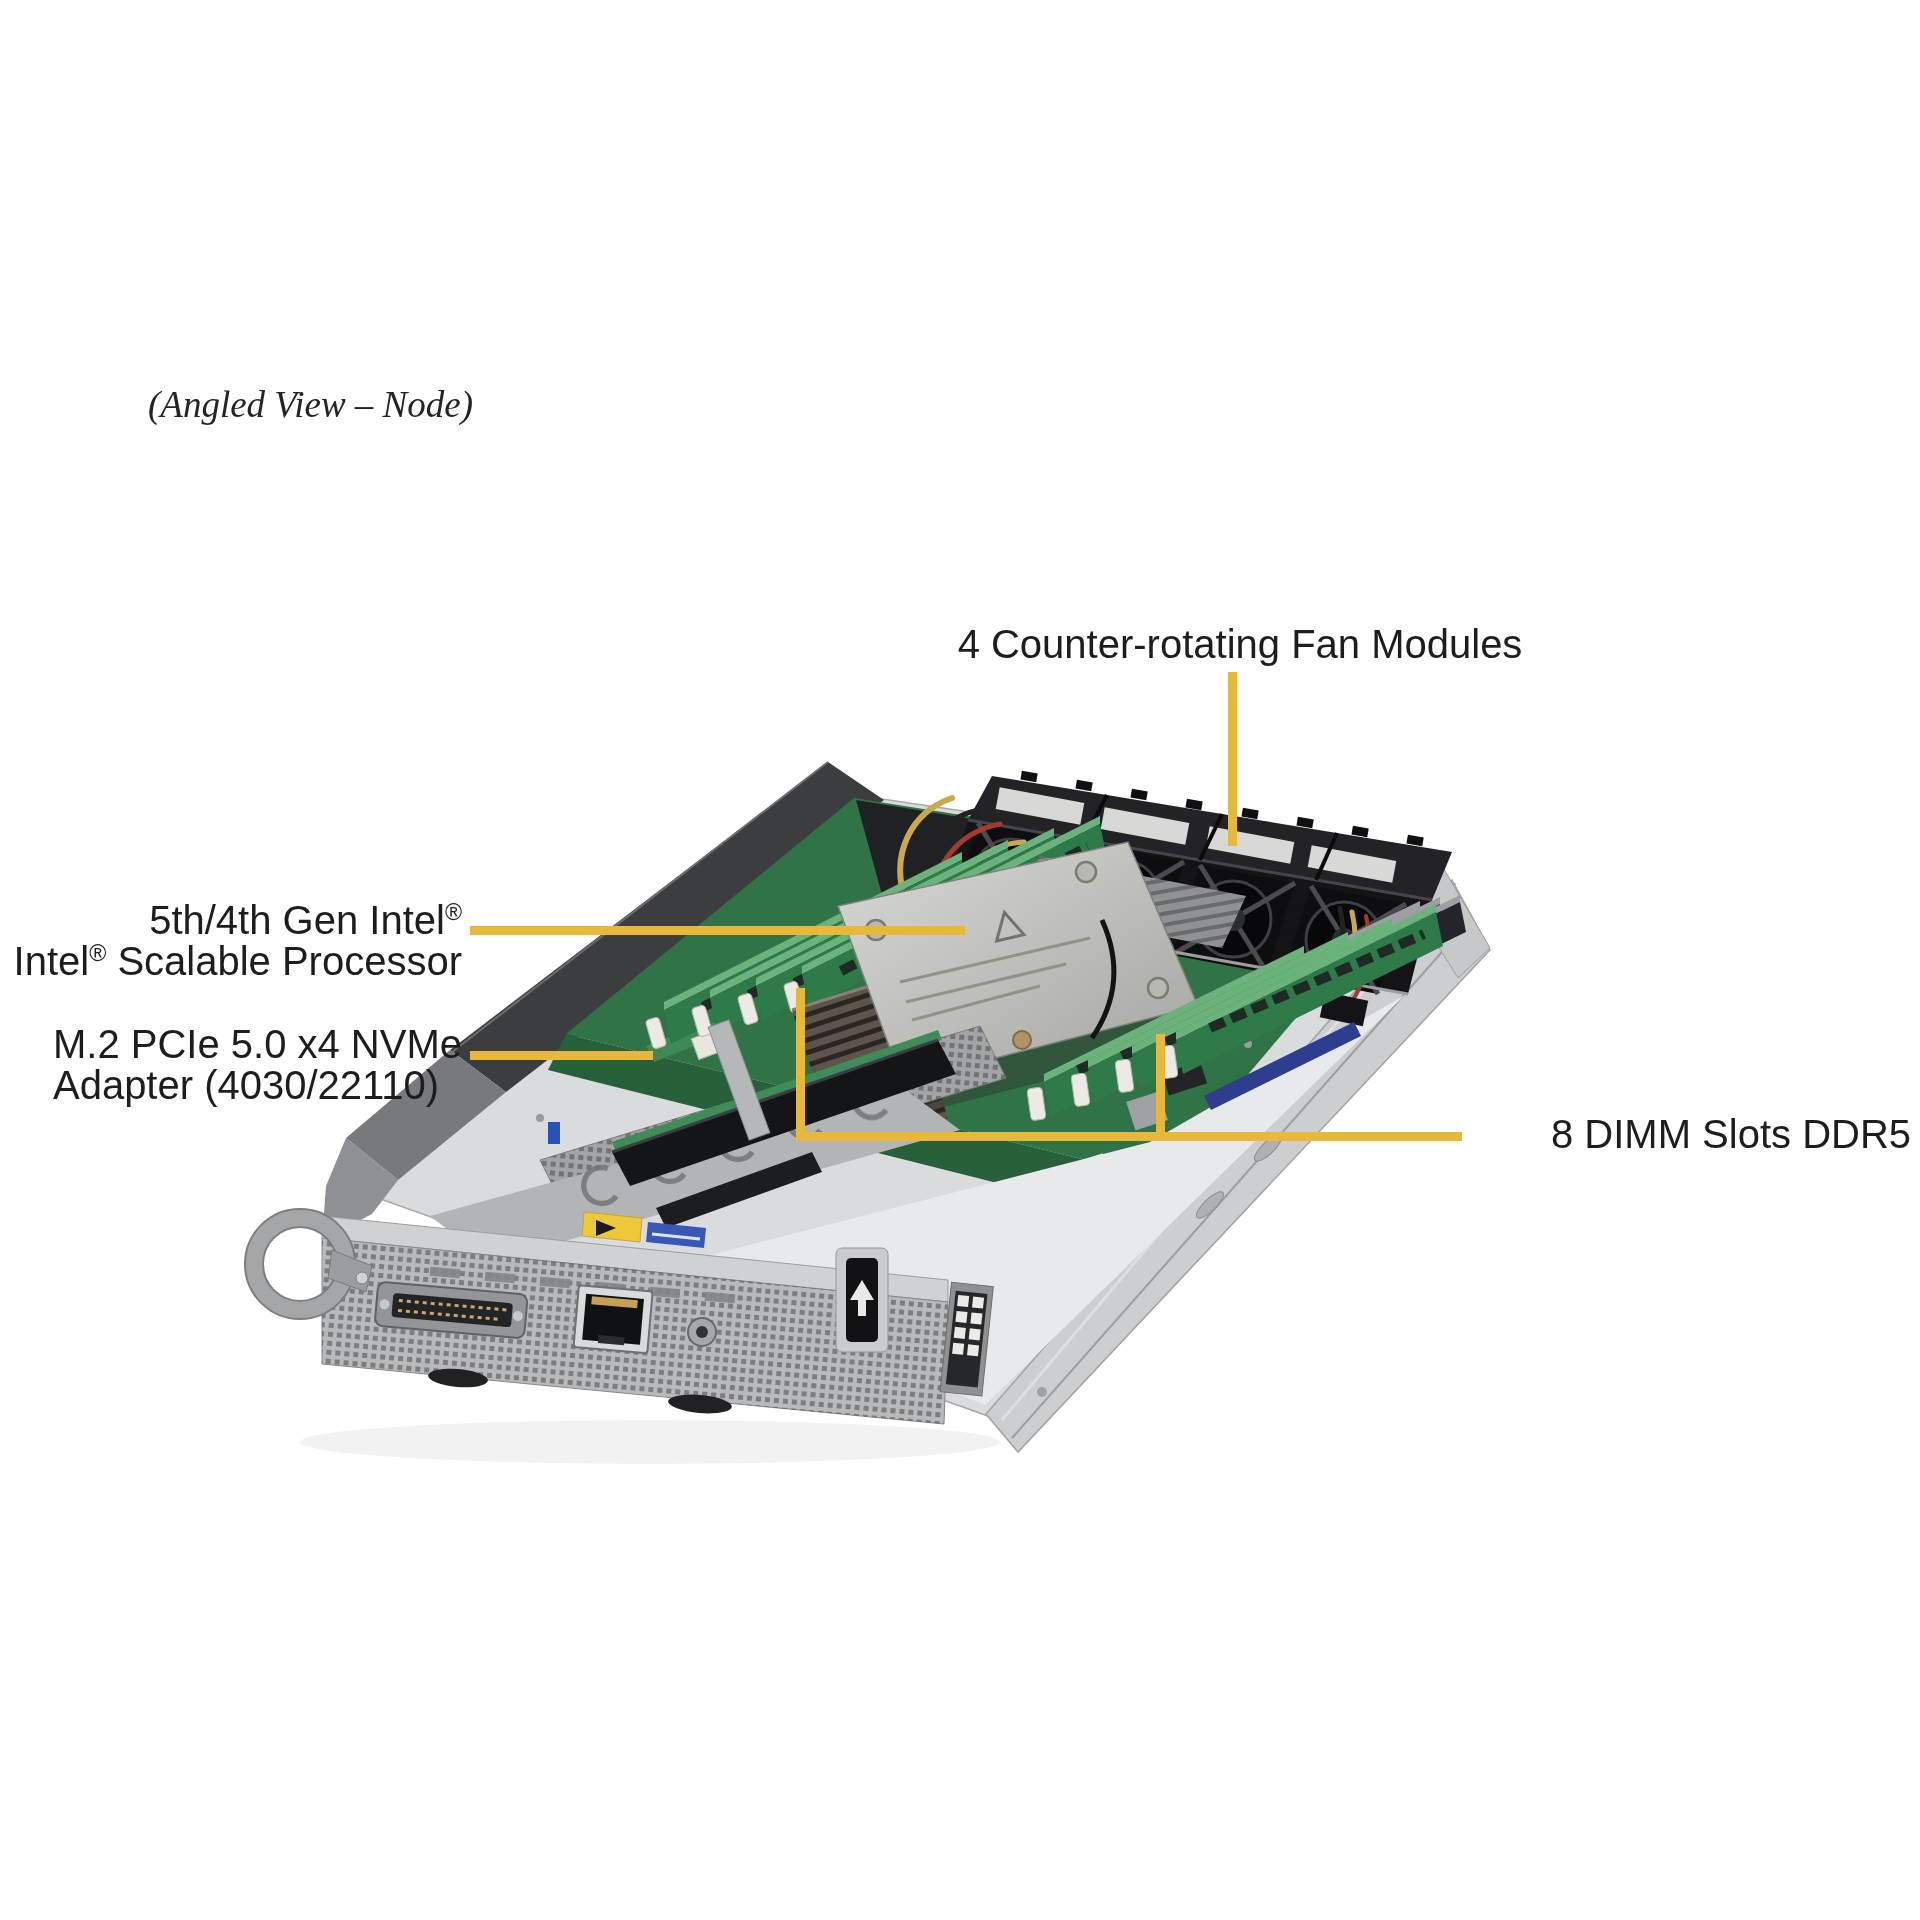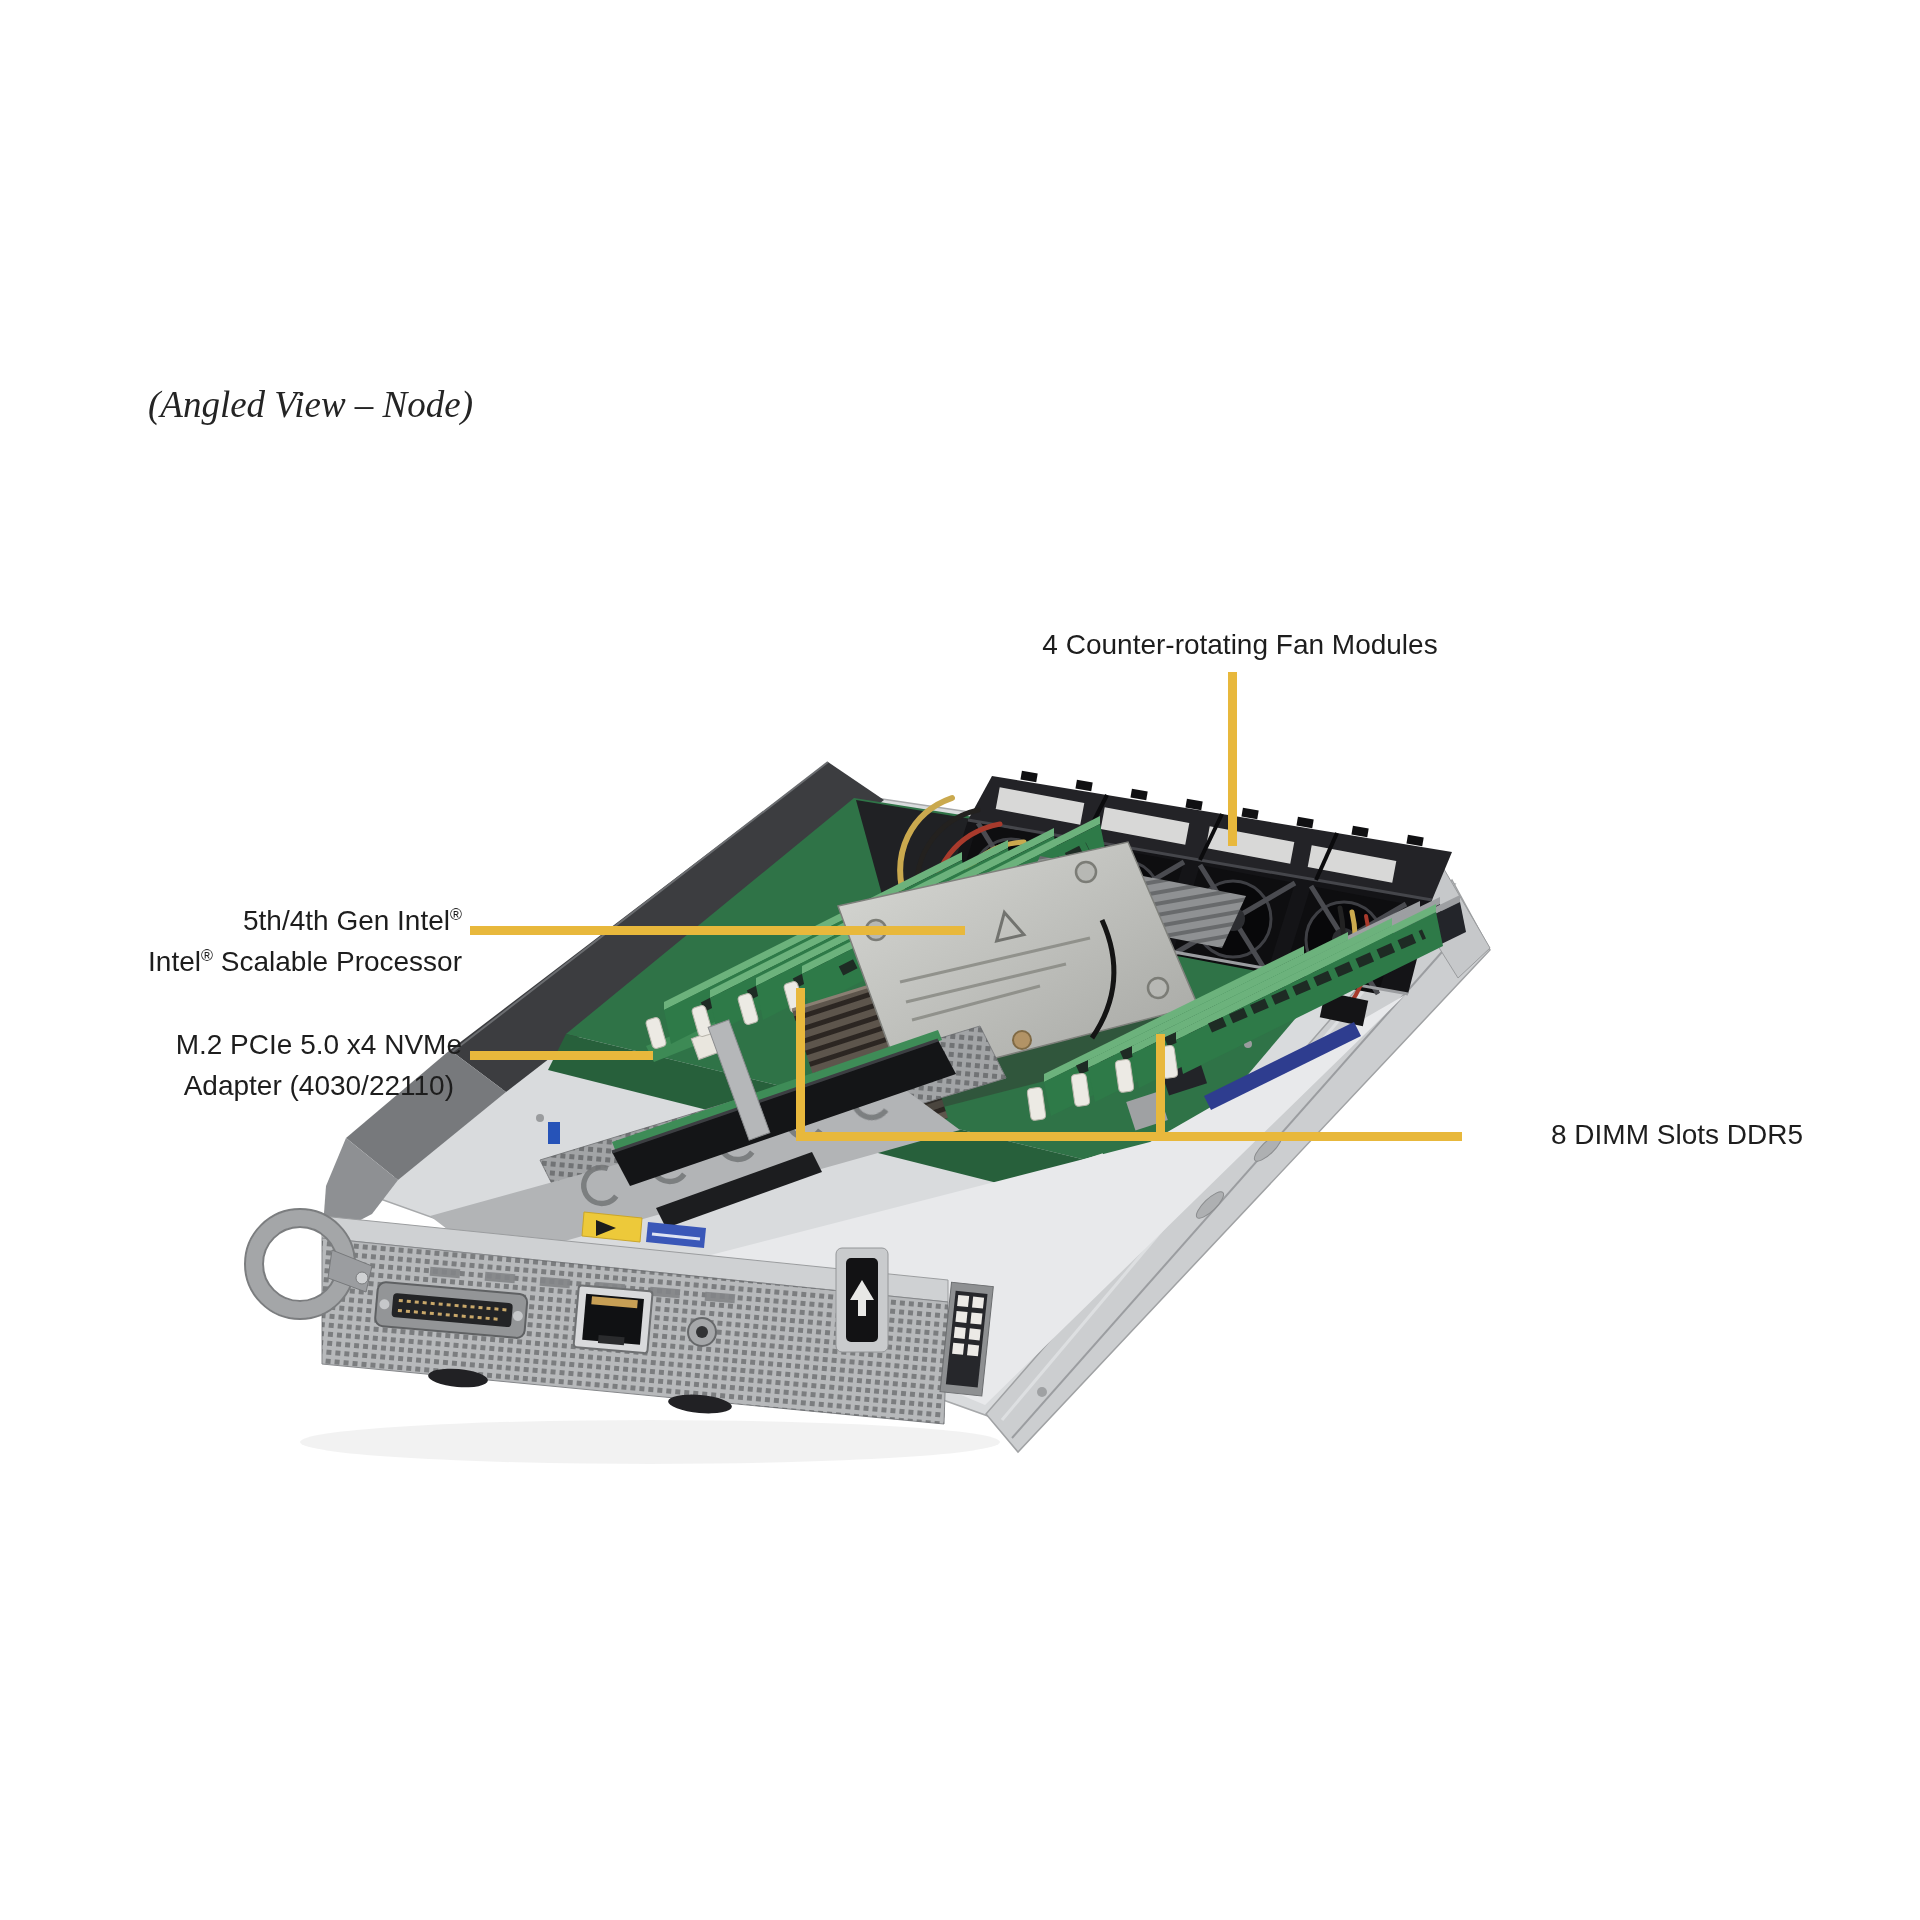--- a/index.html
+++ b/index.html
@@ -1,24 +1,24 @@
 <!DOCTYPE html>
 <html><head>
 <meta charset="utf-8">
 <style>
   html,body{margin:0;padding:0;background:#fff;}
   .stage{position:relative;width:1920px;height:1920px;background:#ffffff;overflow:hidden;
          font-family:"Liberation Sans",sans-serif;}
   .art{position:absolute;left:0;top:0;}
-  .label{position:absolute;font-size:28px;line-height:41px;color:#1d1d1d;white-space:nowrap;}
+  .label{position:absolute;font-size:40px;line-height:41px;color:#1d1d1d;white-space:nowrap;}
   .label sup{font-size:58%;line-height:0;}
   .caption{left:148px;top:384px;font-style:italic;font-size:37px;color:#242424;font-family:Liberation Serif, serif;}
   .lbl-fans{left:1240px;top:624px;transform:translateX(-50%);text-align:center;}
   .lbl-proc{right:1458px;top:900px;text-align:right;}
-  .lbl-m2{right:1458px;top:1024px;text-align:center;}
+  .lbl-m2{right:1458px;top:1024px;text-align:left;}
   .lbl-dimm{left:1551px;top:1114px;}
 </style>
 </head>
 <body>
 
 <div class="stage">
 
 <svg class="art" width="1920" height="1920" viewBox="0 0 1920 1920">
   <defs>
     <linearGradient id="plateG" x1="0" y1="0" x2="1" y2="1">

